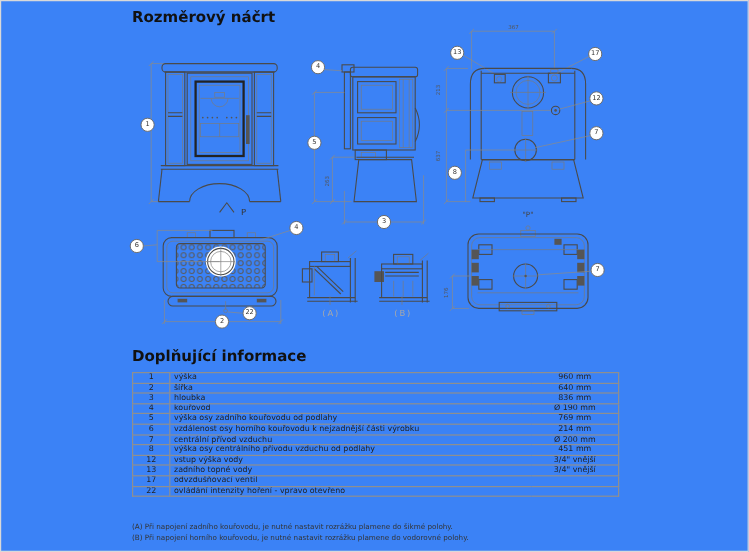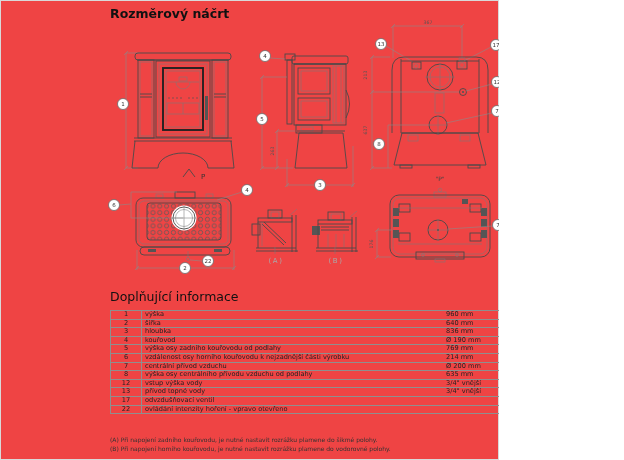--- a/index.html
+++ b/index.html
@@ -1,19 +1,19 @@
 <!DOCTYPE html>
 <html><head>
 <meta charset="utf-8">
 <style>
   html,body{margin:0;padding:0;background:#fff;}
-  .screen{position:relative;width:499px;height:460px;background:#ef4444;overflow:hidden;
+  .screen{position:relative;width:624px;height:460px;background:#3b82f6;overflow:hidden;
           font-family:"DejaVu Sans",sans-serif;box-shadow:inset 0 0 0 1px #d9d9d9;}
   .page-title{position:absolute;left:110px;top:6px;font-size:12.5px;font-weight:bold;color:#111;}
-  .section-title{position:absolute;left:110px;top:289px;font-size:12.5px;font-weight:normal;color:#111;}
+  .section-title{position:absolute;left:110px;top:289px;font-size:12.5px;font-weight:bold;color:#111;}
   .drawing{position:absolute;left:0;top:18px;width:624px;height:272px;}
 
   
   .ln{stroke:#4a4a4a;stroke-width:0.9;fill:none;}
   .ln2{stroke:#222;stroke-width:1.9;fill:none;}
   .thin{stroke:#7a7a7a;stroke-width:0.55;fill:none;}
   .dim{stroke:#8a8a8a;stroke-width:0.6;fill:none;}
   .fill{fill:#555;stroke:none;}
   .dot{fill:#555;stroke:none;}
   .callout circle{fill:#fff;stroke:#6a6a6a;stroke-width:0.8;}
@@ -23,21 +23,21 @@
   .plbl{font-size:6px;fill:#444;text-anchor:middle;}
   .seclbl{font-size:7px;fill:#a9a9a9;text-anchor:middle;letter-spacing:1.5px;}
 
   
   .info-table{position:absolute;left:110px;top:310px;width:406px;border-collapse:collapse;
               font-size:6.6px;color:#222;table-layout:fixed;}
   .info-table td{border:1px solid #8f8f8f;height:7.6px;padding:0 3px;line-height:7.6px;
                  white-space:nowrap;overflow:hidden;}
   .info-table td.num{width:24px;text-align:center;}
   .info-table td.desc{border-right:none;margin-left:48px;}
-  .info-table td.val{border-left:none;width:66px;text-align:left;}
+  .info-table td.val{border-left:none;width:66px;text-align:center;}
   .footnotes{position:absolute;left:110px;top:435px;font-size:6px;color:#333;line-height:9px;}
 </style>
 </head>
 <body>
 
 <div class="screen">
 
   <div class="page-title">Rozměrový náčrt</div>
 
   <svg class="drawing" viewBox="0 0 624 272" width="624" height="272" xmlns="http://www.w3.org/2000/svg">
@@ -376,30 +376,30 @@
         <td class="val">214 mm</td>
       </tr>
       <tr>
         <td class="num">7</td>
         <td class="desc">centrální přívod vzduchu</td>
         <td class="val">Ø 200 mm</td>
       </tr>
       <tr>
         <td class="num">8</td>
         <td class="desc">výška osy centrálního přívodu vzduchu od podlahy</td>
-        <td class="val">635 mm</td>
+        <td class="val">451 mm</td>
       </tr>
       <tr>
         <td class="num">12</td>
         <td class="desc">vstup výška vody</td>
         <td class="val">3/4" vnější</td>
       </tr>
       <tr>
         <td class="num">13</td>
-        <td class="desc">přívod topné vody</td>
+        <td class="desc">zadního topné vody</td>
         <td class="val">3/4" vnější</td>
       </tr>
       <tr>
         <td class="num">17</td>
         <td class="desc">odvzdušňovací ventil</td>
         <td class="val"></td>
       </tr>
       <tr>
         <td class="num">22</td>
         <td class="desc">ovládání intenzity hoření - vpravo otevřeno</td>

